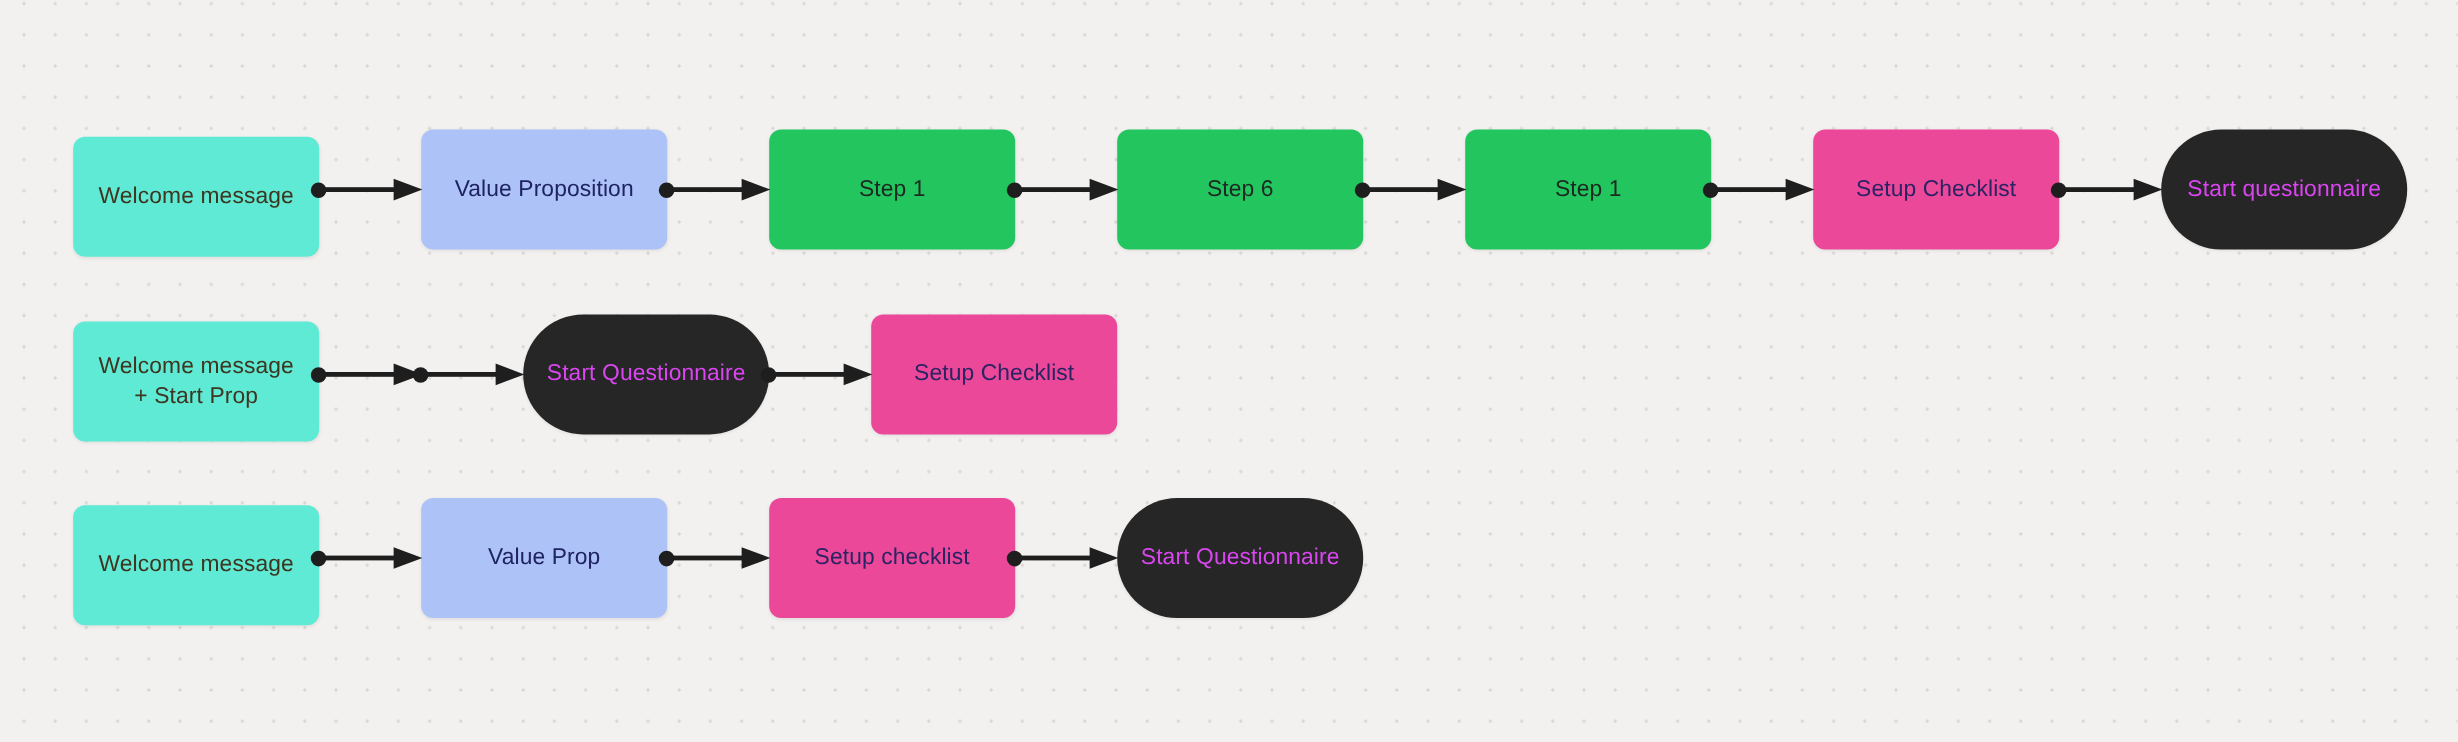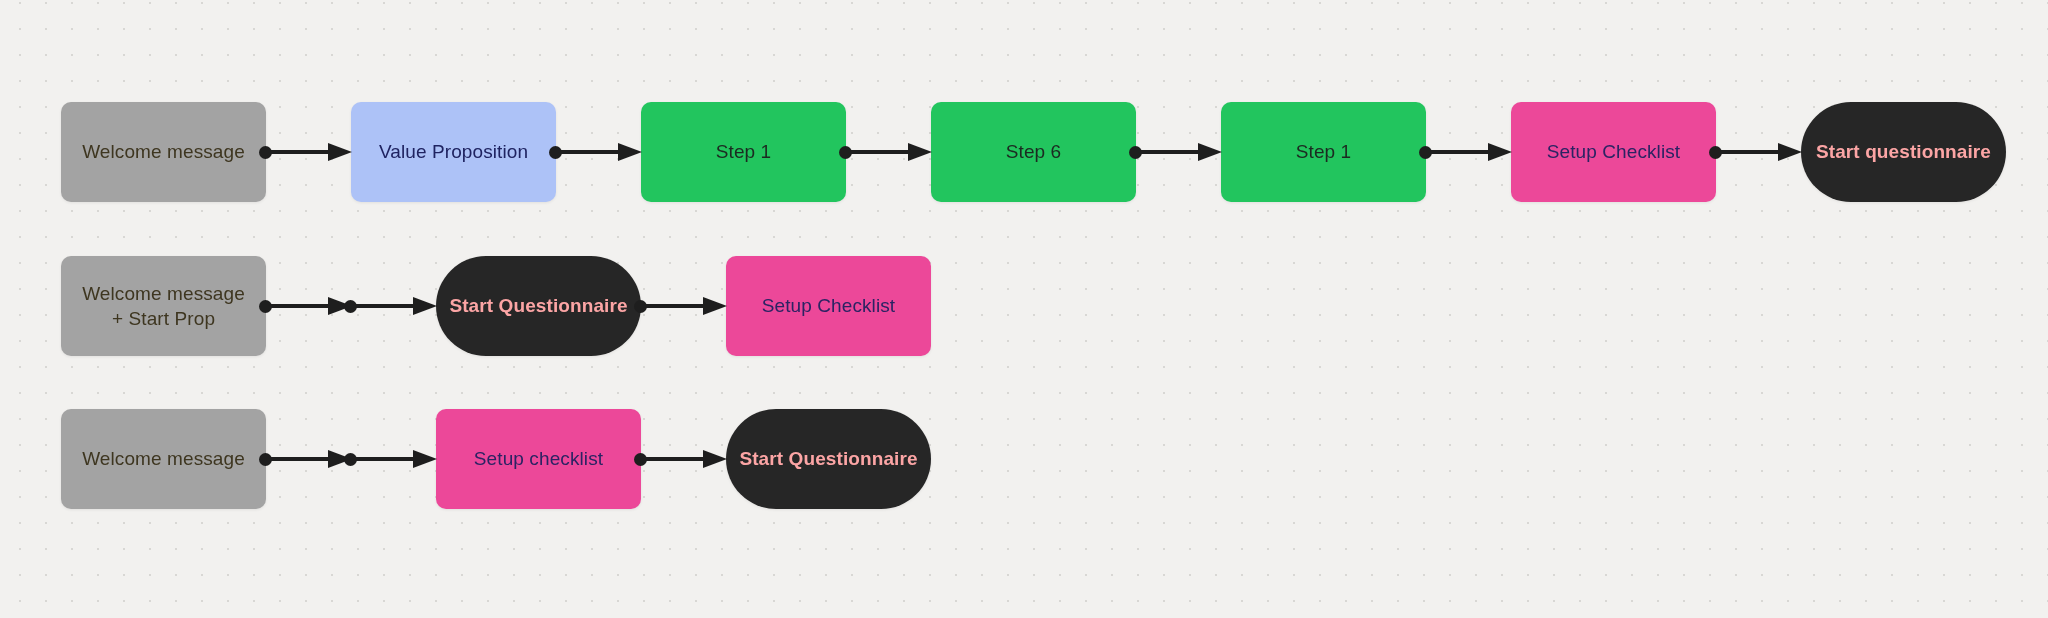--- a/index.html
+++ b/index.html
@@ -26,25 +26,25 @@
     align-items: center;
     justify-content: center;
     font-size: 19px;
     font-weight: 500;
     letter-spacing: 0.1px;
     white-space: nowrap;
     box-shadow: 0 1px 3px rgba(0,0,0,0.07);
   }
   .node[data-shape="pill"] { border-radius: 50px; }
   .node[data-wrap="true"] { white-space: normal; text-align: center; line-height: 1.32; padding: 0 14px; }
-  .node[data-type="yellow"] { background: #a3a3a3; color: #3E3620; }
+  .node[data-type="yellow"] { background: #5eead4; color: #3E3620; margin-top: 12px; }
   .node[data-type="blue"]   { background: #ADC2F7; color: #1F2361; }
   .node[data-type="green"]  { background: #22c55e; color: #1C2A21; }
   .node[data-type="purple"] { background: #ec4899; color: #2B2363; }
-  .node[data-type="dark"]   { background: #262626; color: #fca5a5; font-weight: bold; }
+  .node[data-type="dark"]   { background: #262626; color: #d946ef; }
   .arrow {
     flex: 0 0 85px;
     width: 85px;
     display: flex;
     align-items: center;
     position: relative;
     z-index: 1;
   }
   .arrow .dot {
     flex: 0 0 auto;
@@ -157,20 +157,23 @@
 
   <div class="row row-3">
     <div class="node" data-type="yellow" data-shape="rect">
       <span class="label">Welcome message</span>
     </div>
     <div class="arrow">
       <span class="dot"></span>
       <span class="line"></span>
       <span class="head"></span>
     </div>
+    <div class="node" data-type="blue" data-shape="rect">
+      <span class="label">Value Prop</span>
+    </div>
     <div class="arrow">
       <span class="dot"></span>
       <span class="line"></span>
       <span class="head"></span>
     </div>
     <div class="node" data-type="purple" data-shape="rect">
       <span class="label">Setup checklist</span>
     </div>
     <div class="arrow">
       <span class="dot"></span>

